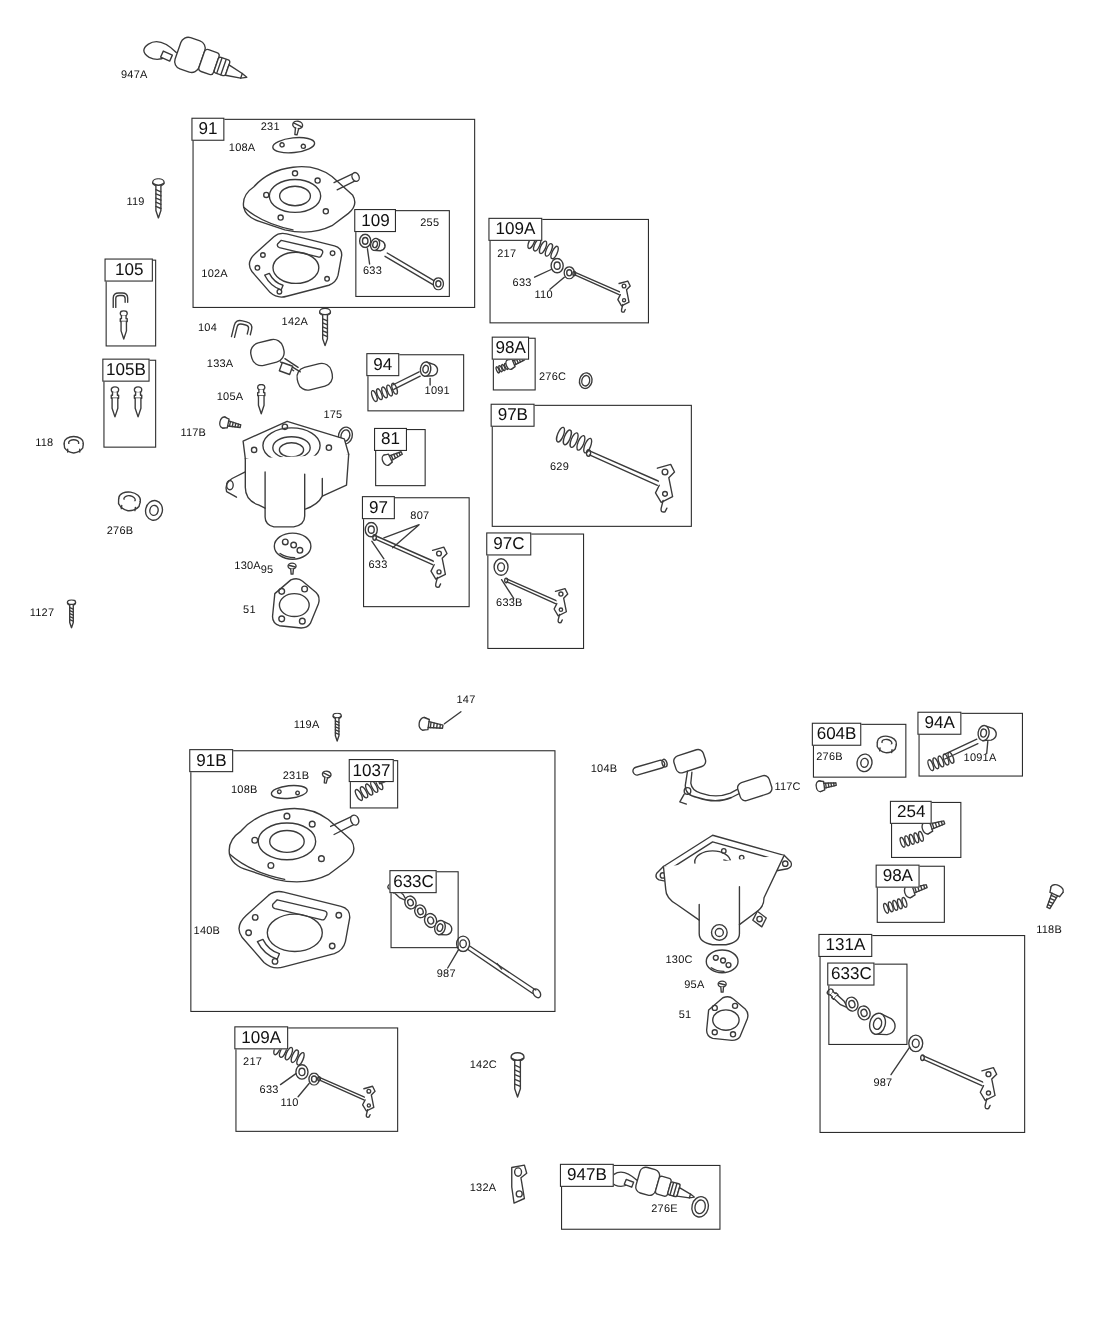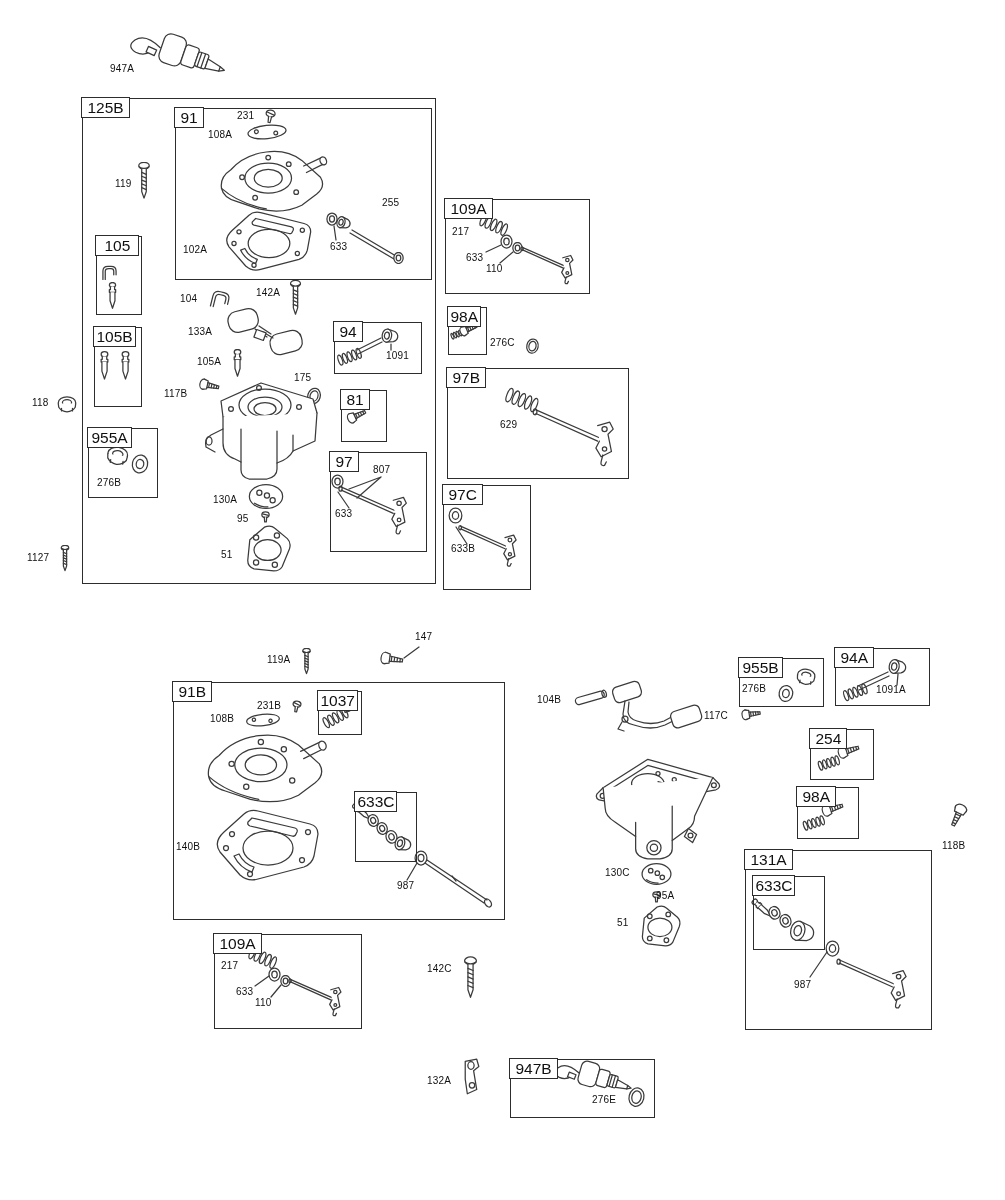--- a/index.html
+++ b/index.html
@@ -318,41 +318,38 @@
   <path d="M391,344 L391,350"></path>
   <path d="M486,252 L501,245 M500,263 L513,252"></path>
   <path d="M467,544 L456,527"></path>
   <path d="M407,880 L417,863"></path>
   <path d="M897,685 L898,674"></path>
   <path d="M810,977 L827,952"></path>
   <path d="M255,986 L269,976 M271,997 L281,985"></path>
 </g>
 </svg>
 
-<div class="gbox" style="left:82px;top:98px;width:352px;height:484px">
-      <span class="boxtag">125B</span>
-    </div>
 <div class="gbox" style="left:175px;top:108px;width:255px;height:170px">
       <span class="boxtag">91</span>
     </div>
+<div class="gbox" style="left:323px;top:191px;width:84px;height:77px">
+      <span class="boxtag">109</span>
+    </div>
 <div class="gbox" style="left:96px;top:236px;width:44px;height:77px">
       <span class="boxtag" style="width:100%;box-sizing:border-box;text-align:center;padding:0 2px">105</span>
     </div>
 <div class="gbox" style="left:94px;top:327px;width:46px;height:78px">
       <span class="boxtag" style="padding:0 2px">105B</span>
     </div>
 <div class="gbox" style="left:334px;top:322px;width:86px;height:50px">
       <span class="boxtag">94</span>
     </div>
 <div class="gbox" style="left:341px;top:390px;width:44px;height:50px">
       <span class="boxtag">81</span>
     </div>
-<div class="gbox" style="left:88px;top:428px;width:68px;height:68px">
-      <span class="boxtag" style="padding:0 3px">955A</span>
-    </div>
 <div class="gbox" style="left:330px;top:452px;width:95px;height:98px">
       <span class="boxtag">97</span>
     </div>
 <div class="gbox" style="left:445px;top:199px;width:143px;height:93px">
       <span class="boxtag">109A</span>
     </div>
 <div class="gbox" style="left:448px;top:307px;width:37px;height:46px">
       <span class="boxtag" style="padding:0 2px">98A</span>
     </div>
 <div class="gbox" style="left:447px;top:368px;width:180px;height:109px">
@@ -364,21 +361,21 @@
 <div class="gbox" style="left:173px;top:682px;width:330px;height:236px">
       <span class="boxtag">91B</span>
     </div>
 <div class="gbox" style="left:318px;top:691px;width:42px;height:42px">
       <span class="boxtag" style="padding:0 2px">1037</span>
     </div>
 <div class="gbox" style="left:355px;top:792px;width:60px;height:68px">
       <span class="boxtag" style="padding:0 2px">633C</span>
     </div>
 <div class="gbox" style="left:739px;top:658px;width:83px;height:47px">
-      <span class="boxtag" style="padding:0 3px">955B</span>
+      <span class="boxtag" style="padding:0 3px">604B</span>
     </div>
 <div class="gbox" style="left:835px;top:648px;width:93px;height:56px">
       <span class="boxtag">94A</span>
     </div>
 <div class="gbox" style="left:810px;top:729px;width:62px;height:49px">
       <span class="boxtag">254</span>
     </div>
 <div class="gbox" style="left:797px;top:787px;width:60px;height:50px">
       <span class="boxtag">98A</span>
     </div>
@@ -405,21 +402,21 @@
 <span class="callout" style="left:180px;top:294px">104</span>
 <span class="callout" style="left:256px;top:288px">142A</span>
 <span class="callout" style="left:188px;top:327px">133A</span>
 <span class="callout" style="left:197px;top:357px">105A</span>
 <span class="callout" style="left:164px;top:389px">117B</span>
 <span class="callout" style="left:294px;top:373px">175</span>
 <span class="callout" style="left:386px;top:351px">1091</span>
 <span class="callout" style="left:97px;top:478px">276B</span>
 <span class="callout" style="left:373px;top:465px">807</span>
 <span class="callout" style="left:335px;top:509px">633</span>
-<span class="callout" style="left:213px;top:495px">130A</span>
+<span class="callout" style="left:213px;top:510px">130A</span>
 <span class="callout" style="left:237px;top:514px">95</span>
 <span class="callout" style="left:221px;top:550px">51</span>
 <span class="callout" style="left:32px;top:398px">118</span>
 <span class="callout" style="left:27px;top:553px">1127</span>
 <span class="callout" style="left:452px;top:227px">217</span>
 <span class="callout" style="left:466px;top:253px">633</span>
 <span class="callout" style="left:486px;top:264px">110</span>
 <span class="callout" style="left:490px;top:338px">276C</span>
 <span class="callout" style="left:500px;top:420px">629</span>
 <span class="callout" style="left:451px;top:544px">633B</span>
@@ -427,21 +424,21 @@
 <span class="callout" style="left:415px;top:632px">147</span>
 <span class="callout" style="left:257px;top:701px">231B</span>
 <span class="callout" style="left:210px;top:714px">108B</span>
 <span class="callout" style="left:176px;top:842px">140B</span>
 <span class="callout" style="left:397px;top:881px">987</span>
 <span class="callout" style="left:537px;top:695px">104B</span>
 <span class="callout" style="left:704px;top:711px">117C</span>
 <span class="callout" style="left:742px;top:684px">276B</span>
 <span class="callout" style="left:876px;top:685px">1091A</span>
 <span class="callout" style="left:605px;top:868px">130C</span>
-<span class="callout" style="left:656px;top:891px">95A</span>
+<span class="callout" style="left:622px;top:891px">95A</span>
 <span class="callout" style="left:617px;top:918px">51</span>
 <span class="callout" style="left:794px;top:980px">987</span>
 <span class="callout" style="left:221px;top:961px">217</span>
 <span class="callout" style="left:236px;top:987px">633</span>
 <span class="callout" style="left:255px;top:998px">110</span>
 <span class="callout" style="left:427px;top:964px">142C</span>
 <span class="callout" style="left:942px;top:841px">118B</span>
 <span class="callout" style="left:427px;top:1076px">132A</span>
 <span class="callout" style="left:592px;top:1095px">276E</span>
 

